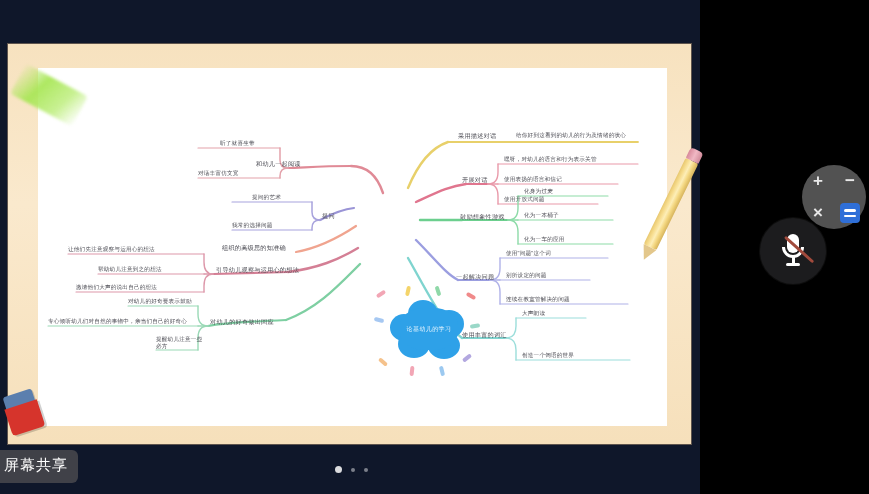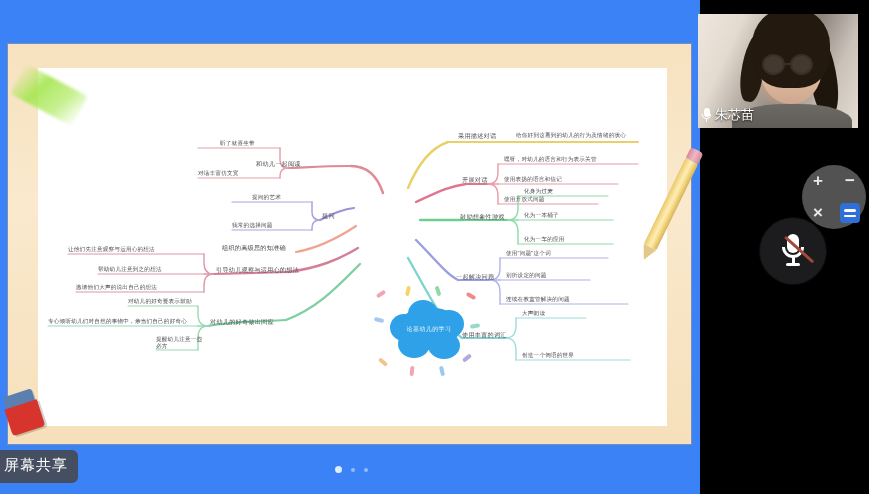--- a/index.html
+++ b/index.html
@@ -7,21 +7,21 @@
     width: 869px; height: 494px;
     background: #000;
     font-family: "Liberation Sans", sans-serif;
     overflow: hidden;
   }
   #root { position: relative; width: 869px; height: 494px; background: #000; }
 
   
   .share-stage {
     position: absolute; left: 0; top: 0; width: 700px; height: 494px;
-    background: #3b82f6;
+    background: #0f172a;
   }
   .slide-frame {
     position: absolute; left: 8px; top: 44px; width: 683px; height: 400px;
     background: linear-gradient(180deg,#f7e2bf 0%, #fae9cd 40%, #f6e0bb 100%);
     box-shadow: 0 0 0 1px rgba(190,160,120,.45);
   }
   .slide-inner {
     position: absolute; left: 30px; top: 24px; right: 24px; bottom: 18px;
     background: #fff;
   }
@@ -342,39 +342,20 @@
 
     <div class="page-dots">
       <span class="dot"></span>
       <span class="dot small"></span>
       <span class="dot small"></span>
     </div>
 
     <div class="share-badge">屏幕共享</div>
   </div>
 
-  <div class="pip">
-    <div class="pip-bg"></div>
-    <div class="pip-hair2"></div>
-    <div class="pip-hair3"></div>
-    <div class="pip-face"></div>
-    <div class="pip-hair"></div>
-    <div class="pip-glass l"></div>
-    <div class="pip-glass r"></div>
-    <div class="pip-bridge"></div>
-    <div class="pip-body"></div>
-    <div class="pip-namebar">
-      <span class="mic-glyph-sm">
-        <span class="cap"></span>
-          <span class="arc"></span>
-          <span class="stem"></span>
-      </span>
-      <span>朱芯苗</span>
-    </div>
-  </div>
 
   <div class="calc-btn">
     <span>+</span>
     <span>−</span>
     <span>×</span>
     <span class="calc-eq">
         <i></i>
         <i></i>
       </span>
   </div>

